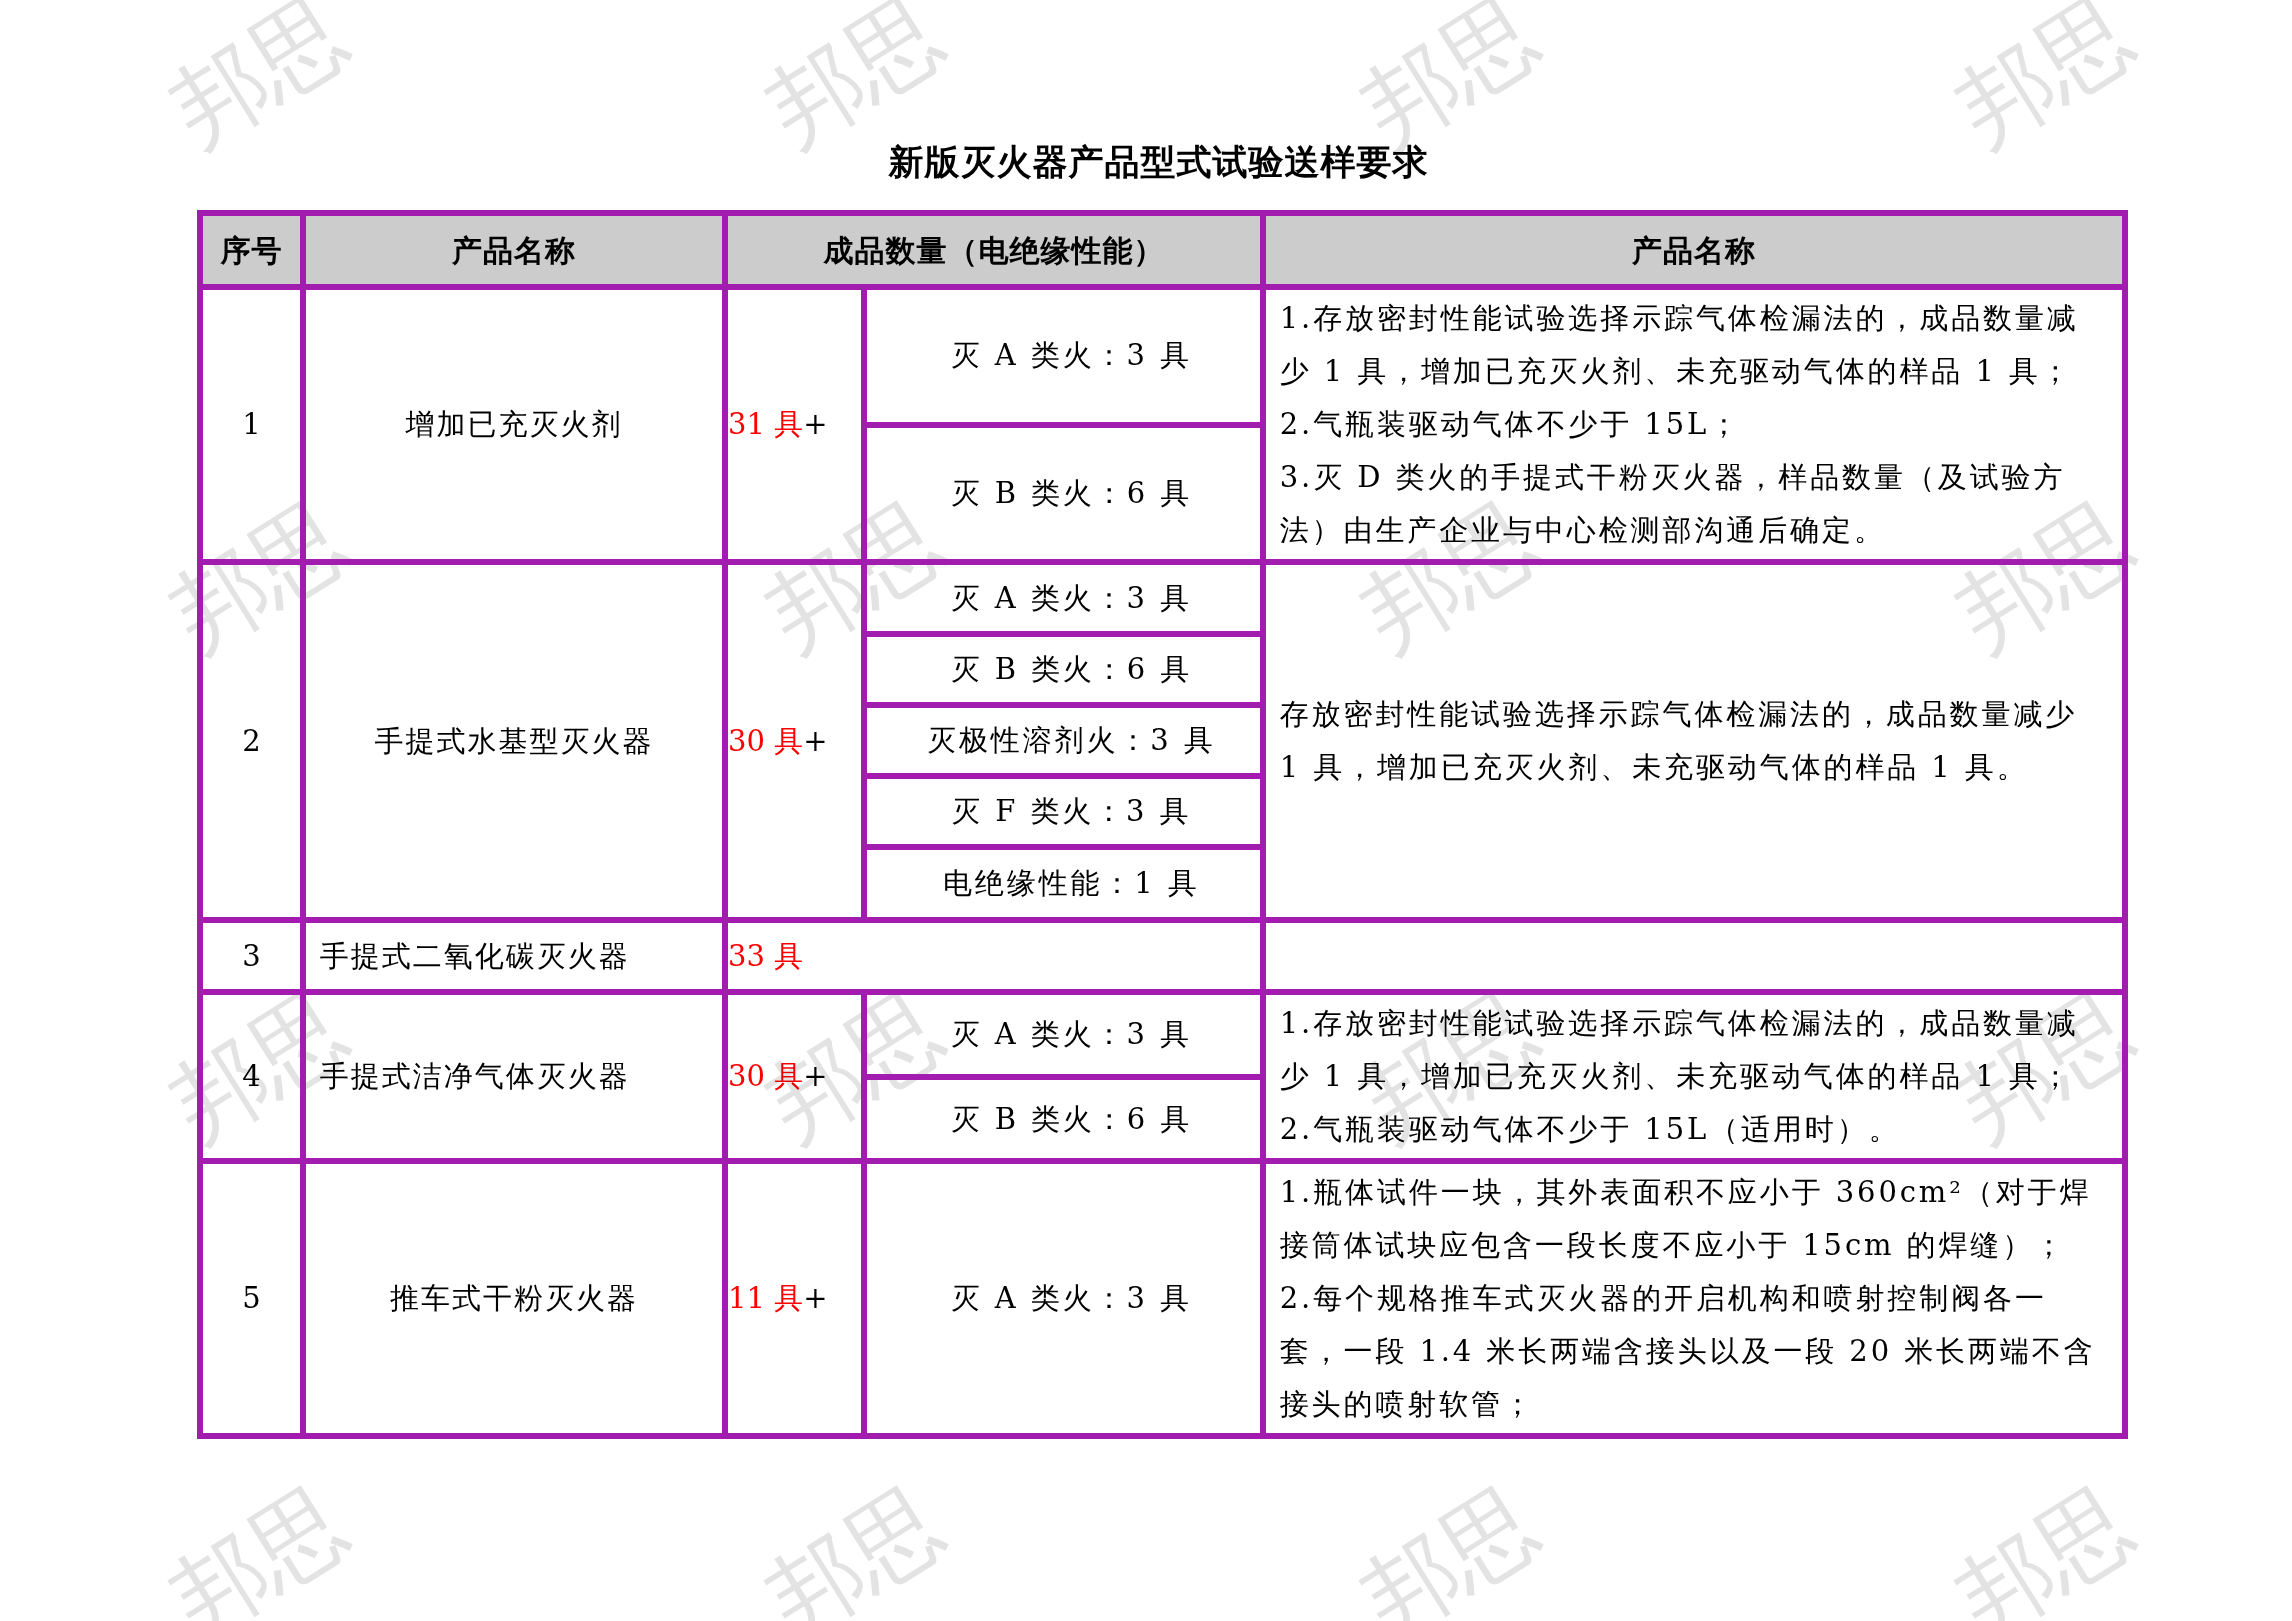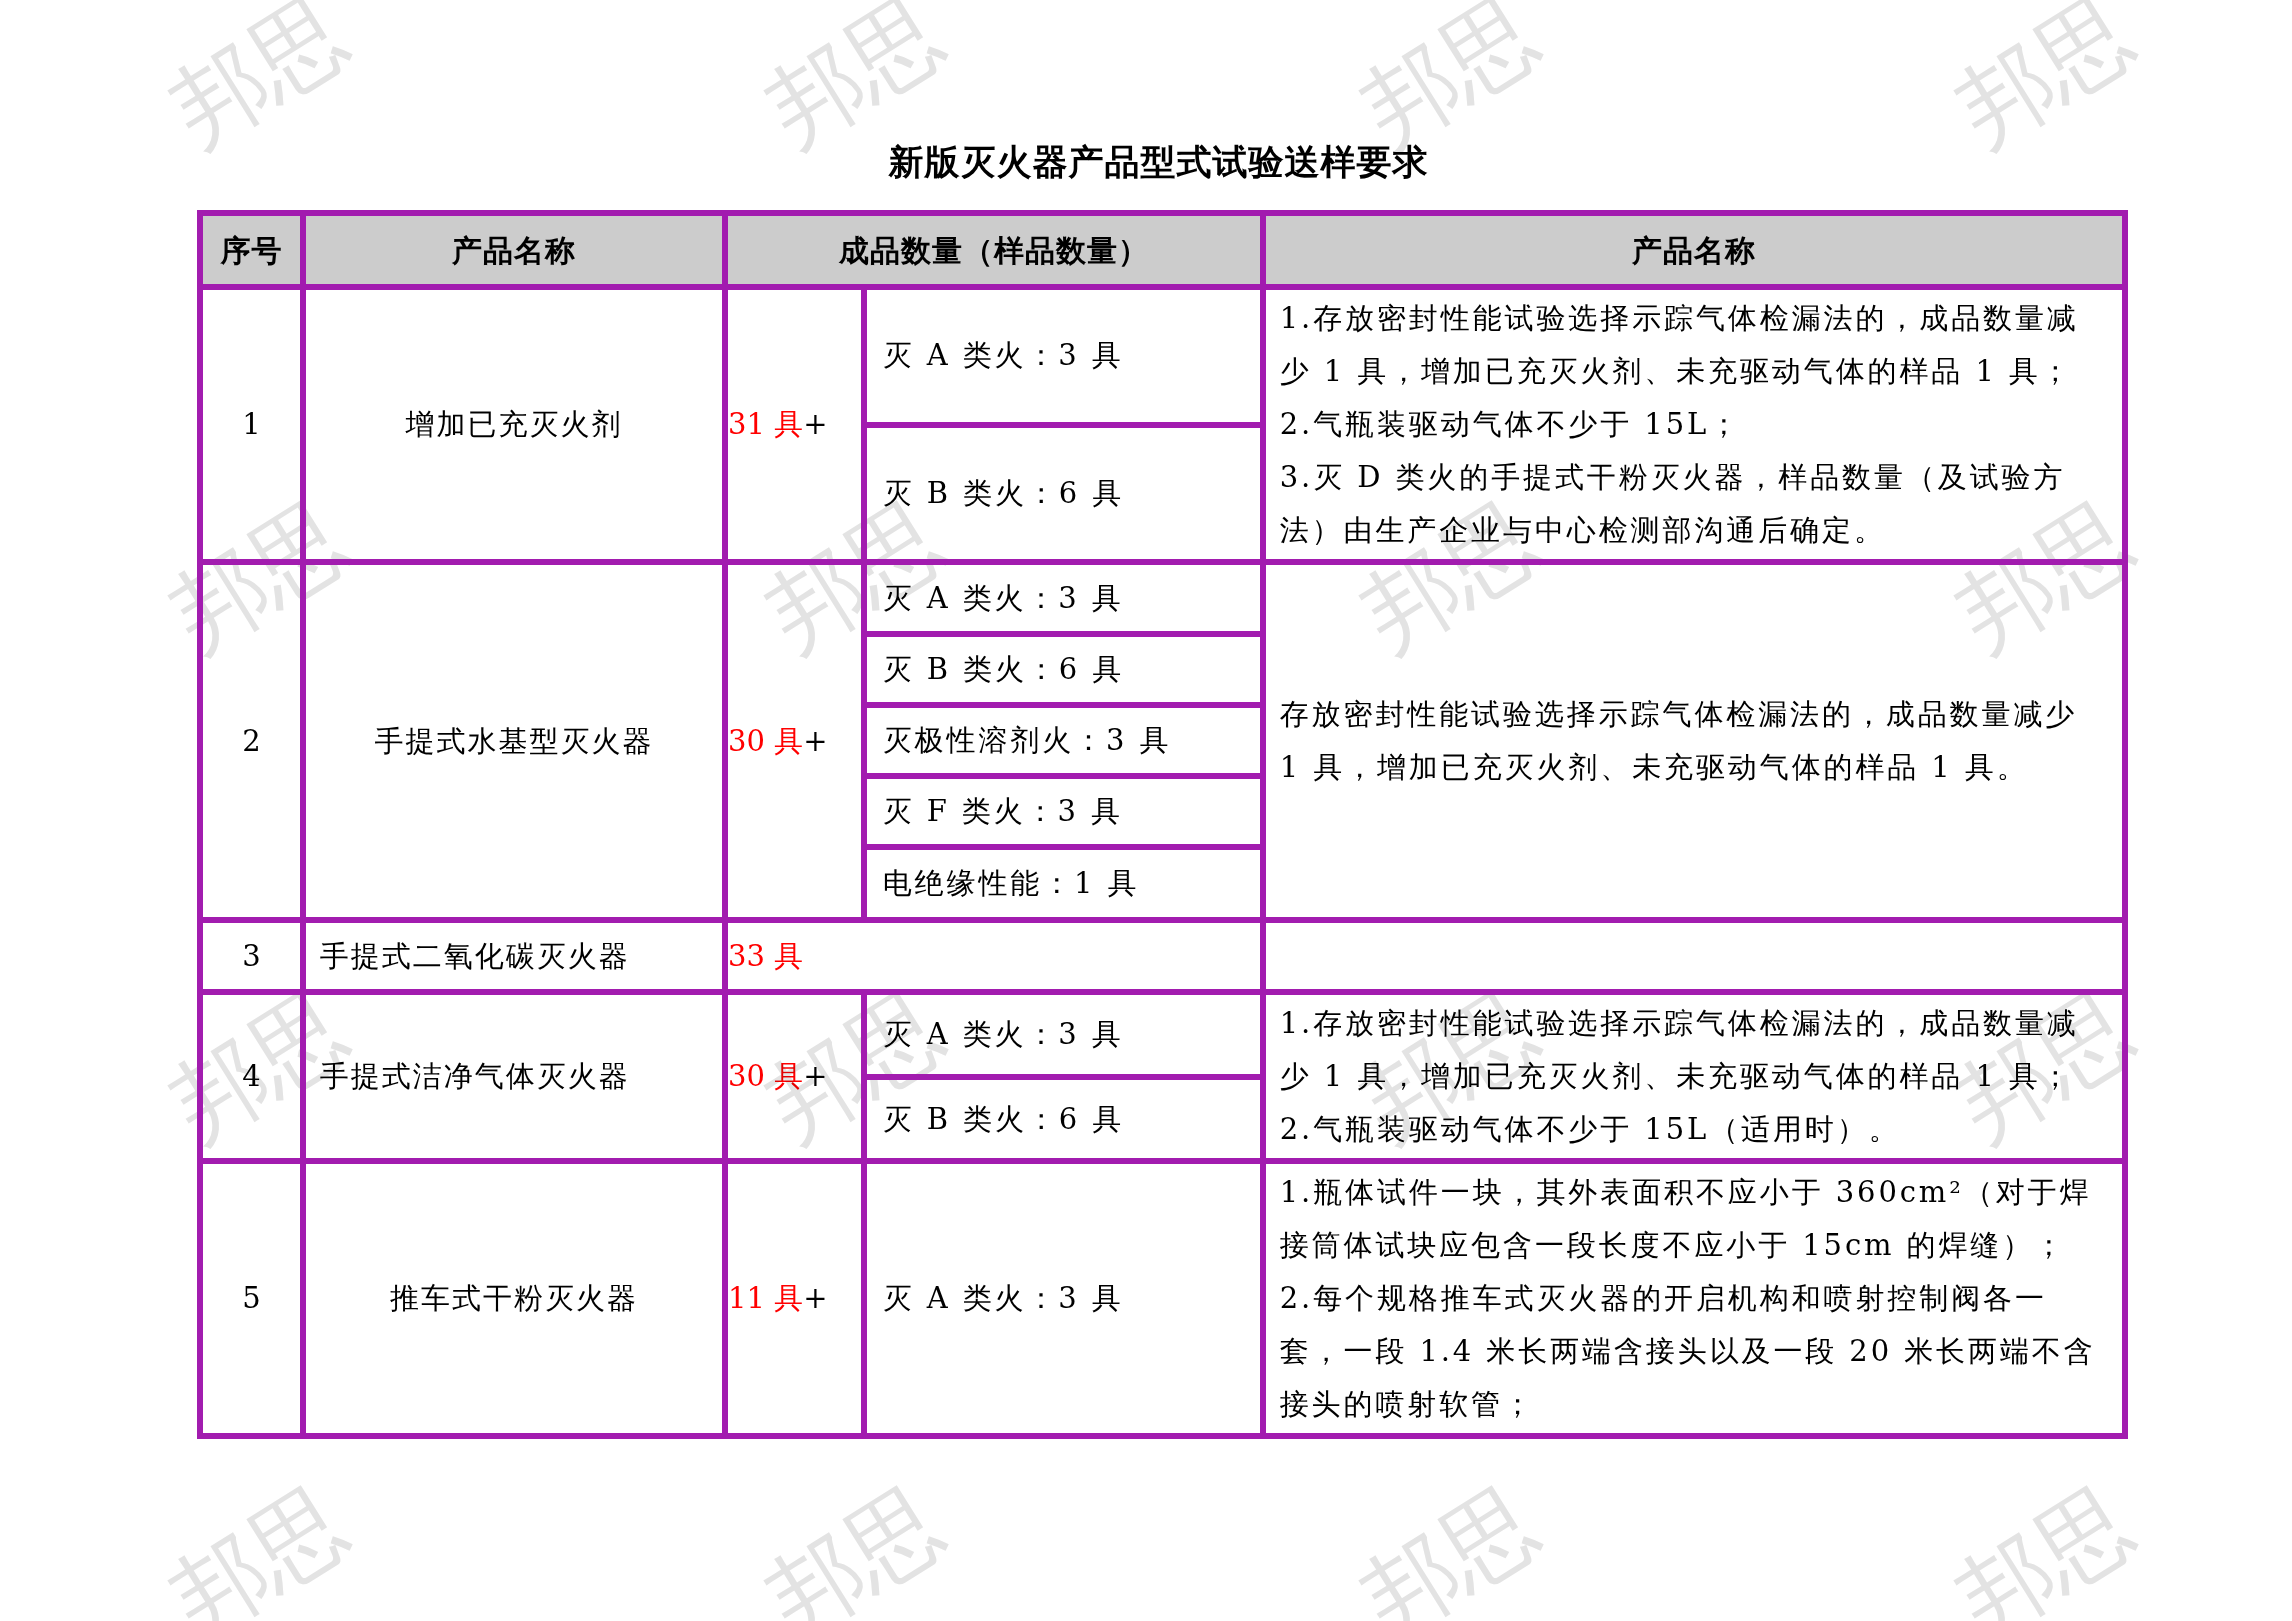--- a/index.html
+++ b/index.html
@@ -24,21 +24,21 @@
     background: #cccccc; height: 68px;
     font-family: "DejaVu Sans", "Liberation Sans", sans-serif; font-weight: bold; font-size: 30px;
     text-align: center; letter-spacing: 1px;
   }
   .c-idx { text-align: center; }
   .c-name { text-align: center; letter-spacing: 2px; }
   .c-name.left { text-align: left; padding-left: 13.7px !important; margin-left: 28px; }
   .c-qty { white-space: nowrap; }
   .red { color: #ff0000; }
   .plus { color: #000; }
-  .c-sub { text-align: left; padding-left: 15.7px !important; letter-spacing: 2.9px; white-space: nowrap; }
+  .c-sub { text-align: center; padding-left: 15.7px !important; letter-spacing: 2.9px; white-space: nowrap; }
   .c-req { text-align: left; padding: 2px 11.8px 2px 13.7px !important; letter-spacing: 2.9px; margin-top: 38px; }
   .req-line { display: block; }
   .watermark {
     position: absolute; pointer-events: none;
     font-family: "DejaVu Sans", "Liberation Sans", sans-serif;
     font-size: 94px; color: #e3e3e3; transform: rotate(-32deg);
     transform-origin: center; white-space: nowrap; letter-spacing: -3.9px;
     mix-blend-mode: darken; font-weight: normal;
   }
 </style>
@@ -53,21 +53,21 @@
     <col style="width:422px">
     <col style="width:139px">
     <col style="width:399px">
     <col style="width:862px">
   </colgroup>
 
   <tbody>
       <tr class="head">
     <th>序号</th>
     <th>产品名称</th>
-    <th colspan="2">成品数量（样品数量）</th>
+    <th colspan="2">成品数量（电绝缘性能）</th>
     <th>产品名称</th>
   </tr>
 
   <tr style="height:135px">
     <td rowspan="2" class="c-idx">1</td>
     <td rowspan="2" class="c-name">增加已充灭火剂</td>
     <td rowspan="2" class="c-qty"><span class="red">31 具</span><span class="plus">+</span></td>
     <td class="c-sub">灭 A 类火：3 具</td>
     <td rowspan="2" class="c-req">
       <span class="req-line">1.存放密封性能试验选择示踪气体检漏法的，成品数量减少 1 具，增加已充灭火剂、未充驱动气体的样品 1 具；</span>

